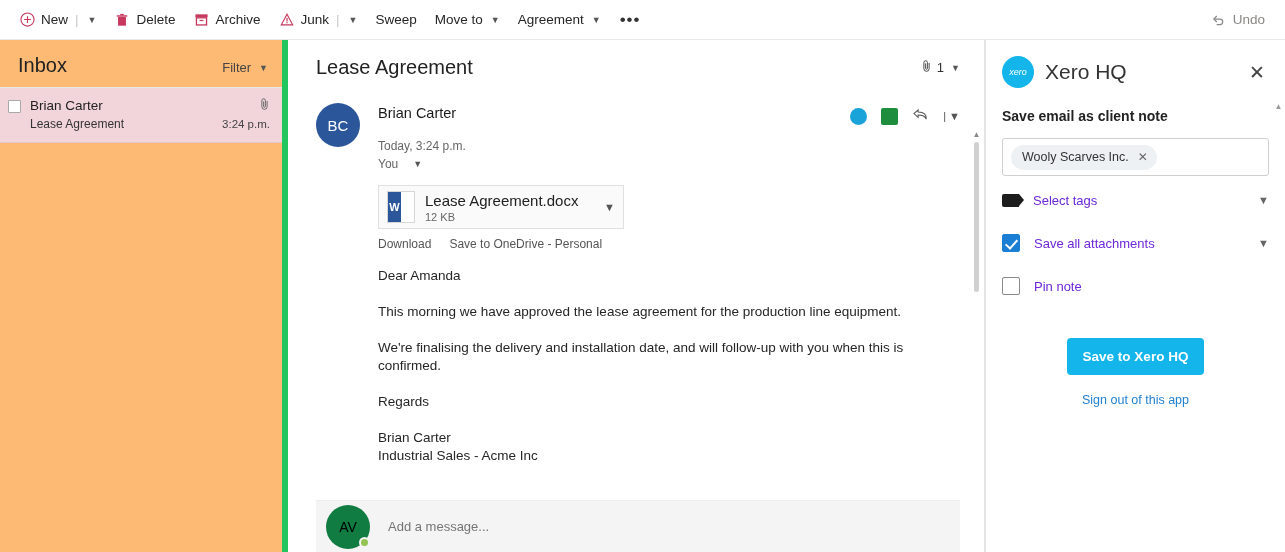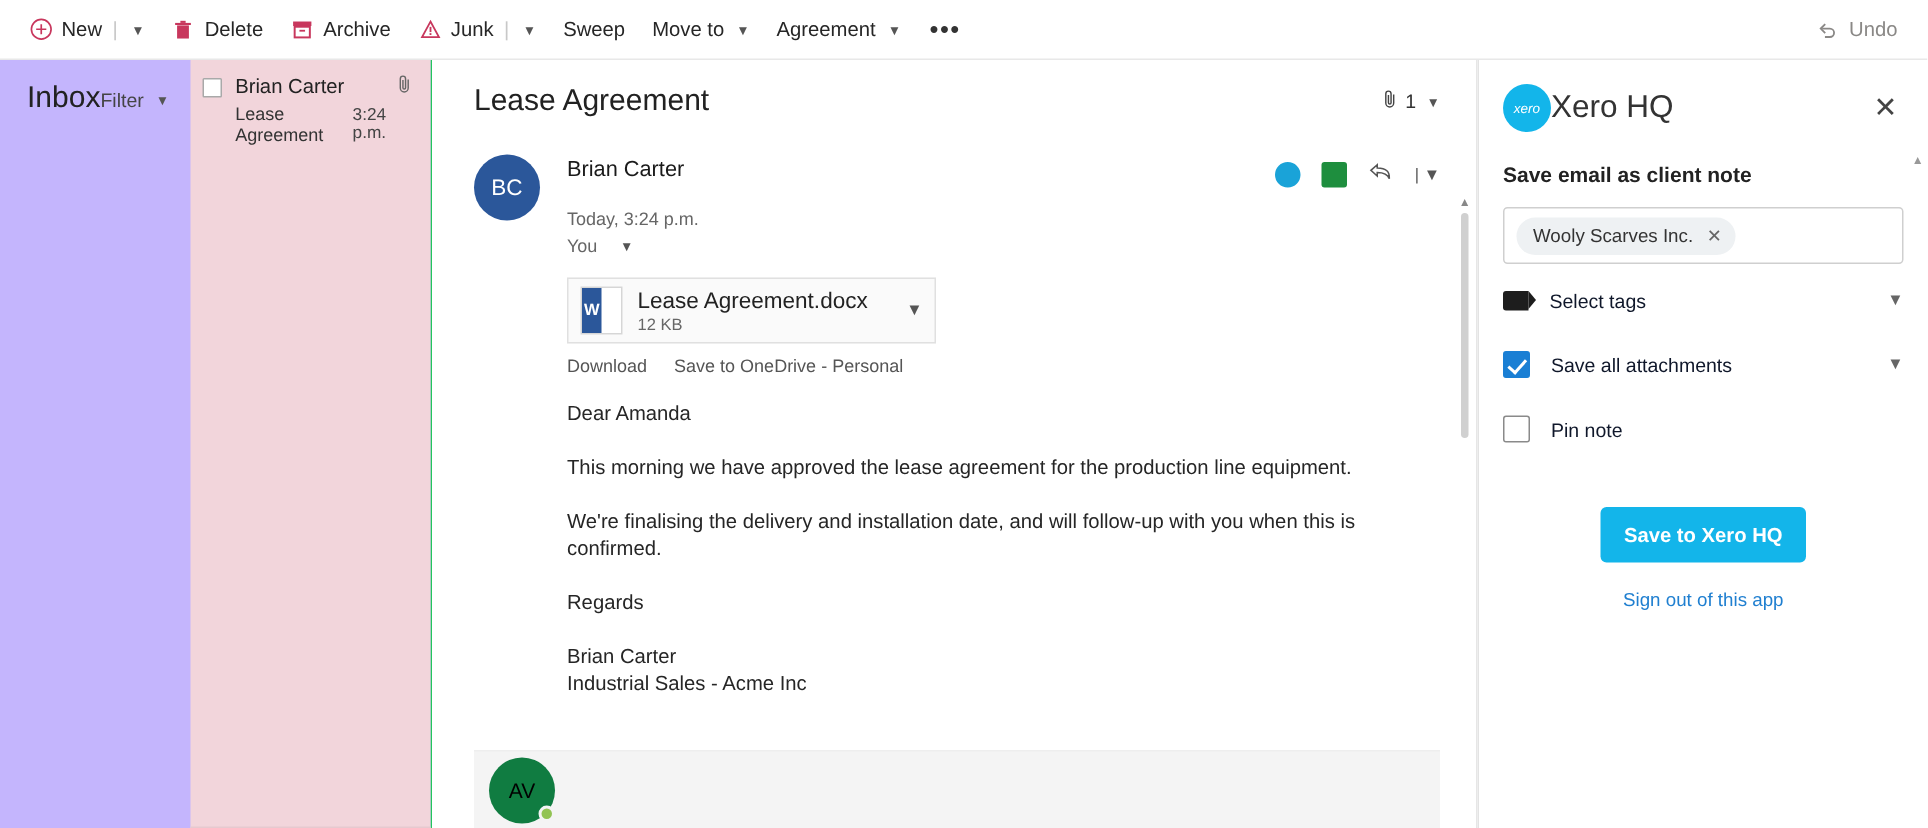--- a/index.html
+++ b/index.html
@@ -56,24 +56,24 @@
   .body {
     flex: 1;
     display: flex;
     min-height: 0;
   }
 
   
   .list-pane {
     width: 288px;
     min-width: 288px;
-    background: #c4b5fd;
-    border-right: 1px solid #22c55e;
-    display: flex;
-    flex-direction: row;
+    background: #fdba74;
+    border-right: 6px solid #22c55e;
+    display: flex;
+    flex-direction: column;
   }
   .list-head {
     display: flex;
     align-items: baseline;
     padding: 14px 14px 10px 18px;
   }
   .list-title {
     font-size: 20px;
     color: #222;
   }
@@ -290,20 +290,21 @@
     padding: 16px 16px 10px 16px;
   }
   .xero-logo {
     width: 32px; height: 32px;
     border-radius: 50%;
     background: #13b5ea;
     color: #fff;
     font-size: 9px;
     display: flex; align-items: center; justify-content: center;
     font-style: italic;
+    margin-right: 11px;
     flex: none;
   }
   .app-title { font-size: 21px; color: #333; }
   .app-close {
     margin-left: auto;
     font-size: 19px;
     color: #444;
     cursor: pointer;
     line-height: 1;
     padding: 2px 4px;
@@ -329,21 +330,21 @@
     color: #333;
   }
   .chip-x { margin-left: 9px; color: #666; font-size: 12px; cursor: pointer; }
 
   .opt-row {
     display: flex;
     align-items: center;
     height: 38px;
     margin-top: 5px;
   }
-  .opt-label { font-size: 13px; color: #0f172a; margin-left: 14px; }
+  .opt-label { font-size: 13px; color: #6d28d9; margin-left: 14px; }
   .opt-caret { margin-left: auto; color: #666; font-size: 11px; cursor: pointer; }
   .tag-ic {
     width: 17px; height: 13px;
     background: #1d1d1d;
     border-radius: 2px 0 0 2px;
     position: relative;
   }
   .tag-ic::after {
     content: "";
     position: absolute;
@@ -561,20 +562,21 @@
           <p class="tight">Brian Carter</p>
           <p>Industrial Sales - Acme Inc</p>
         </div>
       </div>
 
       <div class="compose">
         <div class="compose-av">
           <span>AV</span>
           <span class="presence"></span>
         </div>
+        <input class="compose-input" placeholder="Add a message..." style="">
       </div>
 
       <div class="read-scroll">
         <div class="arrow">▲</div>
         <div class="thumb"></div>
       </div>
     </div>
 
     <div class="app-pane">
       <div class="app-head">

